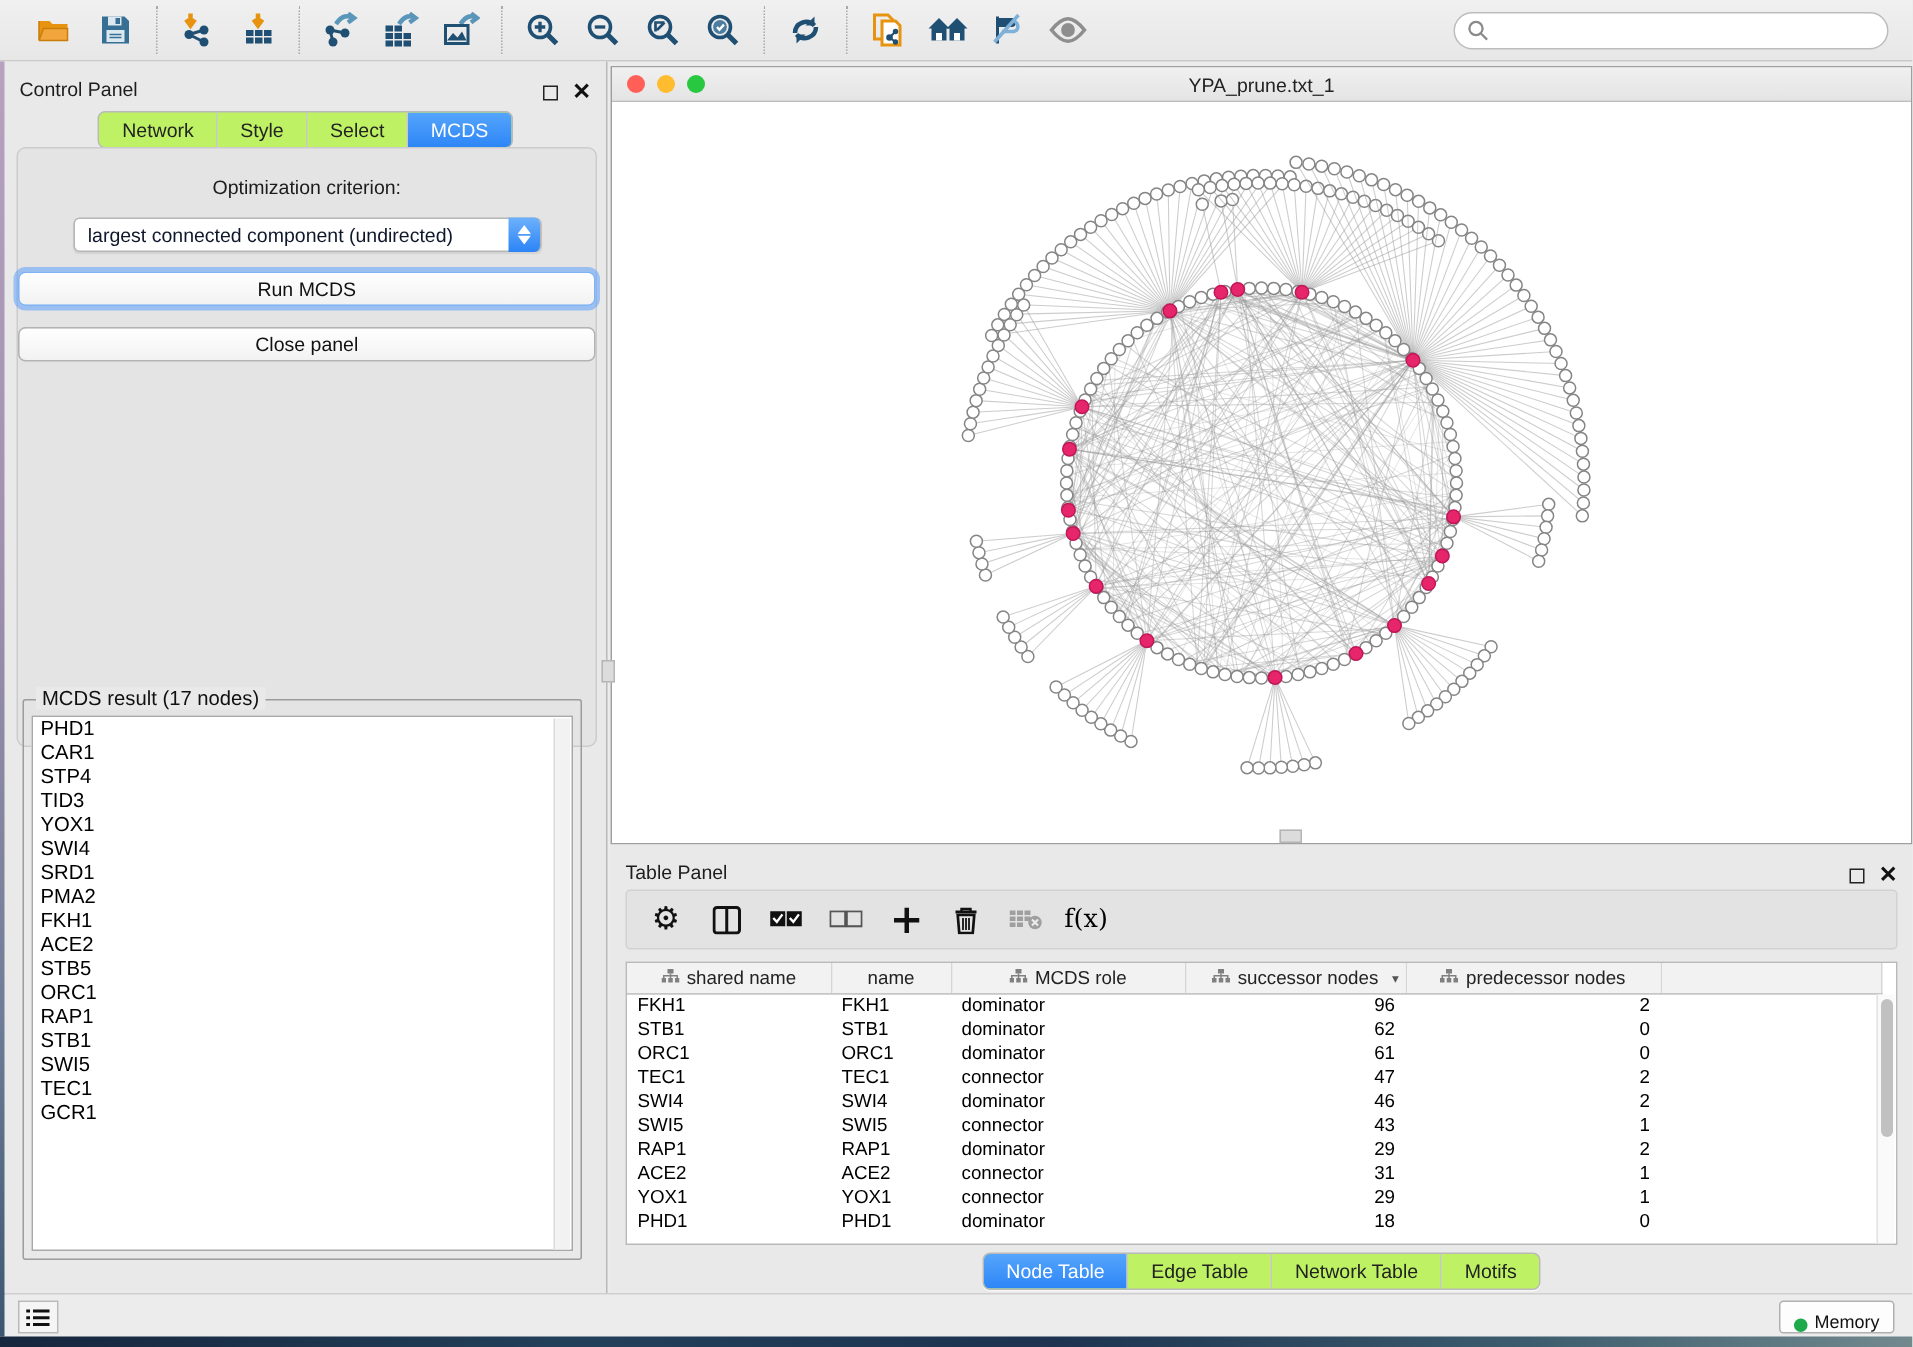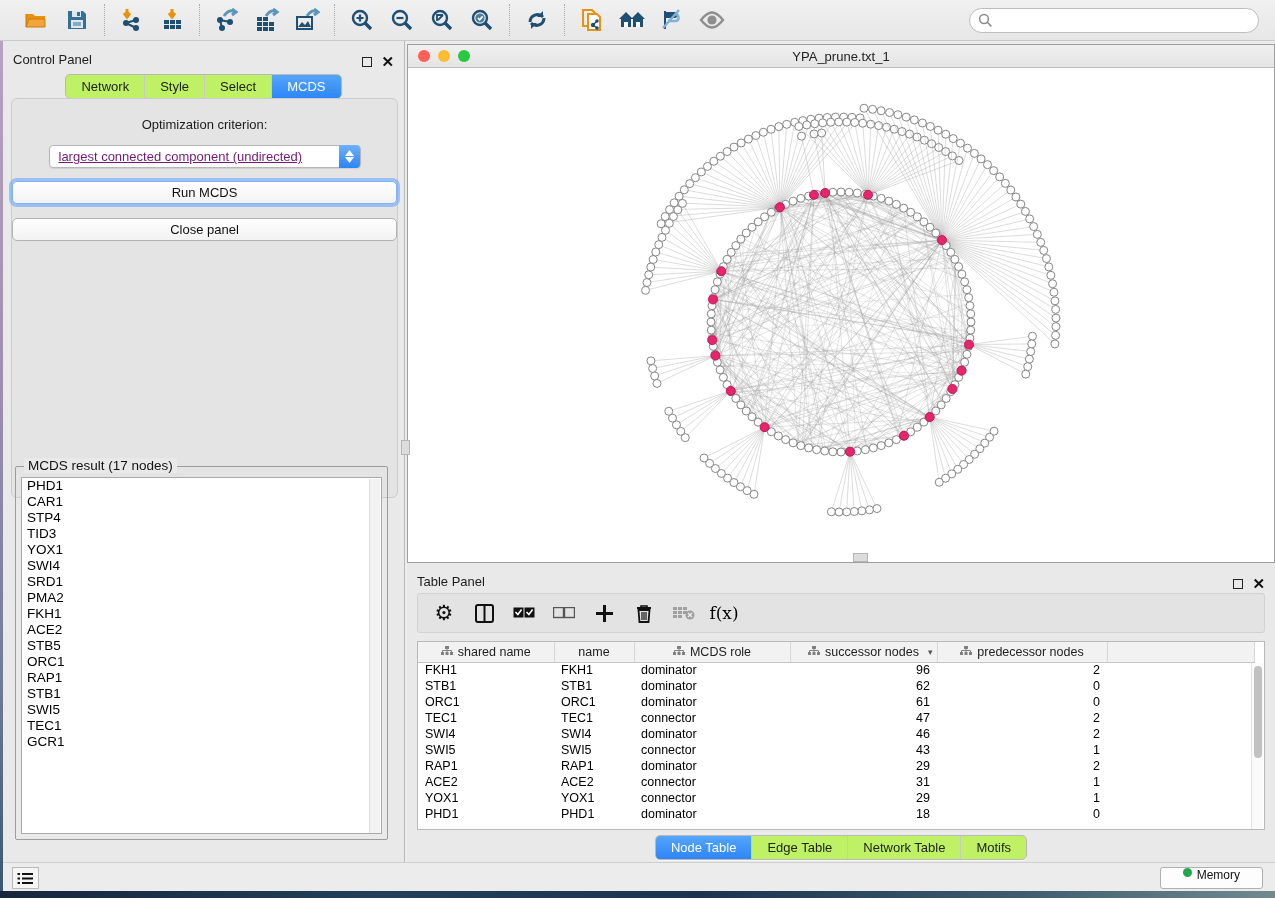--- a/index.html
+++ b/index.html
@@ -37,22 +37,22 @@
     box-shadow:0 1px 0 rgba(255,255,255,.6); }
   .seg .seg-tab { padding:4px 15px; font-size:13px; color:#222; border-left:1px solid #c9c9c9; cursor:default; white-space:nowrap; }
   .seg .seg-tab:first-child { border-left:none; }
   .seg .seg-tab.active { background:linear-gradient(#55a5fc,#2e86f7); color:#fff; }
   .cp-tabs-row { display:flex; justify-content:center; margin-top:7px; }
 
   .cp-inner { position:absolute; left:8px; top:57px; width:387px; height:400px; background:#e4e4e4;
     border:1px solid #cccccc; border-radius:6px; }
   .opt-label { text-align:center; font-size:13px; color:#1c1c1c; margin-top:18px; }
   .dropdown { position:relative; margin:13px auto 0; width:312px; height:23px; background:#fff;
-    border:1px solid #b6b6b6; border-radius:4px; display:flex; align-items:center; font-size:13px; color:#701a75;
-    padding-left:9px; box-shadow:0 1px 1px rgba(0,0,0,.08);text-decoration:underline; }
+    border:1px solid #b6b6b6; border-radius:4px; display:flex; align-items:center; font-size:13px; color:#0f172a;
+    padding-left:9px; box-shadow:0 1px 1px rgba(0,0,0,.08); }
   .dd-stepper { position:absolute; right:0; top:-1px; width:21px; height:23px; border-radius:0 4px 4px 0;
     background:linear-gradient(#6db1fc,#2c84f6); display:flex; flex-direction:column; align-items:center; justify-content:center; gap:1px; }
   .dd-stepper svg{ display:block; }
   .cp-buttons { display:flex; justify-content:center; gap:14px; margin-top:13px;flex-direction:column; }
   .btn { background:linear-gradient(#ffffff,#f2f2f2); border:1px solid #b3b3b3; border-radius:5px;
     font-size:13px; color:#111; padding:3px 16px; }
   .btn.focus-ring { outline:3px solid rgba(92,160,250,.55); outline-offset:0; border-color:#7fb3f7; }
 
   .mcds-fieldset { position:absolute; left:12px; top:425px; width:373px; height:374px;
     border:1px solid #9c9c9c; border-radius:2px; }
@@ -96,21 +96,21 @@
   .tp-scrollbar { position:absolute; right:1px; top:21px; width:12px; height:166px; background:#fafafa; border-left:1px solid #e2e2e2; }
   .tp-thumb { position:absolute; left:2px; top:3px; width:8px; height:92px; background:#c1c1c1; border-radius:4px; }
 
   .tp-tabs-row { position:absolute; left:0; width:868px; top:272px; display:flex; justify-content:center; }
 
   
   .status-bar { position:absolute; left:0; top:862px; width:1275px; height:30px; background:#ececec; border-top:1px solid #cfcfcf; }
   .status-left-btn { position:absolute; left:12px; top:4px; width:27px; height:22px; background:#f5f5f5;
     border:1px solid #b9b9b9; display:flex; align-items:center; justify-content:center; }
   .memory-btn { position:absolute; right:12px; top:4px; height:22px; background:#fdfdfd; border:1px solid #b0b0b0;
-    border-radius:3px; display:flex; align-items:flex-start; gap:5px; padding:0 22px; font-size:12px; color:#111; }
+    border-radius:3px; display:flex; align-items:flex-end; gap:5px; padding:0 9px; font-size:12px; color:#111; }
   .memory-dot { width:9px; height:9px; border-radius:50%; background:#1ea94c; display:inline-block; }
 </style>
 </head>
 <body>
 
 <div class="toolbar">
   <div class="tb-group">
     <div class="tb-btn">
       <svg width="26" height="22" viewBox="0 0 26 22">
           <path d="M2 5h7l2 2h10v3H5L2 18z" fill="#e8930f"></path>

